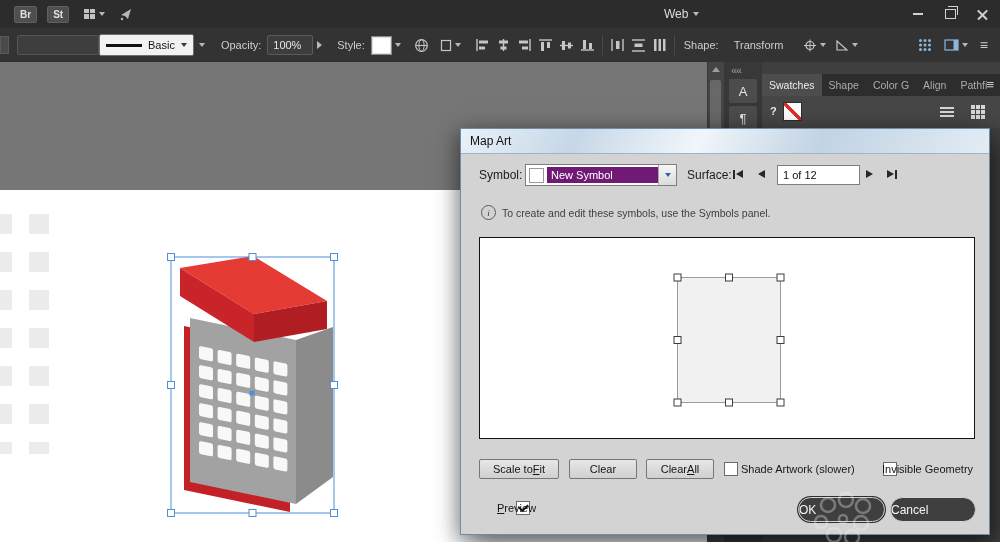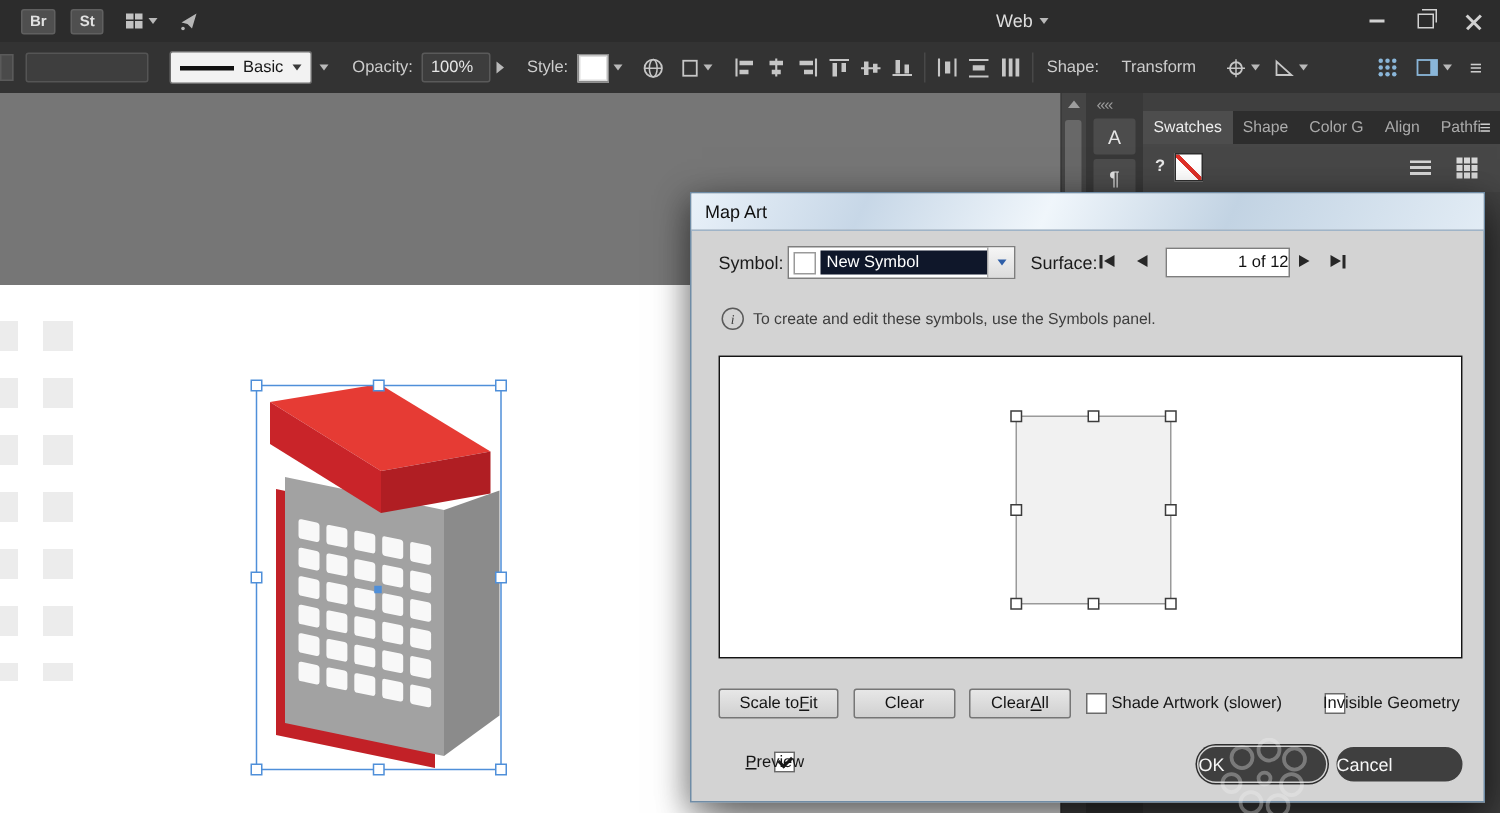--- a/index.html
+++ b/index.html
@@ -66,21 +66,21 @@
   
   .dialog{left:460px;top:128px;width:530px;height:407px;background:#d3d3d3;border:1px solid #6f8ca6;
           box-shadow:8px 12px 28px rgba(0,0,0,.5), -4px 4px 18px rgba(0,0,0,.3);z-index:10;box-sizing:border-box}
   .titlebar{left:0;top:0;width:100%;height:24px;position:absolute;
      background:linear-gradient(115deg,#e9f1f9 0%,#c7d7e7 22%,#f0f6fb 45%,#c2d3e3 68%,#e2ecf5 100%);
      border-bottom:1px solid #9fb4c8;display:flex;align-items:center}
   .dtitle{font-size:12px;color:#101010;padding-left:9px}
   .dlabel{font-size:12px;color:#1b1b1b;white-space:nowrap}
   .combo{background:#fff;border:1px solid #7e7e7e;height:22px;display:flex;align-items:center;box-sizing:border-box}
   .combo .sw{width:13px;height:13px;border:1px solid #9a9a9a;margin:0 3px;background:#fff;flex:none}
-  .combo .sel{flex:1;background:#0f172a;color:#fff;font-size:11px;line-height:16px;height:16px;padding:0 4px;white-space:nowrap;overflow:hidden}
+  .combo .sel{flex:1;background:#701a75;color:#fff;font-size:11px;line-height:16px;height:16px;padding:0 4px;white-space:nowrap;overflow:hidden}
   .combo .btn{width:17px;height:20px;border-left:1px solid #a9a9a9;background:linear-gradient(#f6f6f6,#dcdcdc);
               display:flex;align-items:center;justify-content:center;flex:none}
   .navbtn{width:18px;height:18px;display:flex;align-items:center;justify-content:center;gap:1px}
   .tri-l{width:0;height:0;border-top:4.5px solid transparent;border-bottom:4.5px solid transparent;border-right:7px solid #272727}
   .tri-r{width:0;height:0;border-top:4.5px solid transparent;border-bottom:4.5px solid transparent;border-left:7px solid #272727}
   .nbar{width:2px;height:9px;background:#272727}
   .surface-field{background:#fff;border:1px solid #7e7e7e;height:18px;width:76px;font-size:11px;color:#111;
                  padding:0 0 0 5px;font-family:"Liberation Sans",sans-serif;box-sizing:content-box}
   .info-i{width:13px;height:13px;border:1px solid #5a5a5a;border-radius:50%;color:#3c3c3c;font-size:9px;
           font-style:italic;display:flex;align-items:center;justify-content:center;font-family:"Liberation Serif",serif}
@@ -131,21 +131,21 @@
       </span>
     <span class="winctl">
         <span class="x-g"></span>
       </span>
   </div>
 </div>
 
 <div class="abs flex toolbar">
   <span style="width:7px;height:16px;background:#4a4a4a;border:1px solid #5a5a5a;margin-left:0"></span>
   <span style="width:80px;height:18px;background:#3e3e3e;border:1px solid #555;border-radius:2px;margin-left:8px"></span>
-  <span class="stroke-widget" style="margin-left:14px">
+  <span class="stroke-widget" style="">
     <span style="width:36px;height:3px;background:#111"></span>
     <span style="font-size:11px;color:#161616">Basic</span>
     <span class="caret dk"></span>
   </span>
   <span class="caret" style="margin-left:5px"></span>
 
   <span class="lbl" style="margin-left:16px">Opacity:</span>
   <span class="tfield" style="margin-left:6px;width:34px">
     <span>100%</span>
   </span>
@@ -387,21 +387,21 @@
   </div>
 
   <span class="abs dlabel" style="left:226px;top:39px">Surface:</span>
   <span class="abs navbtn" style="left:268px;top:36px">
       <span class="nbar"></span>
       <span class="tri-l"></span>
     </span>
   <span class="abs navbtn" style="left:291px;top:36px">
       <span class="tri-l"></span>
     </span>
-  <input class="abs surface-field" style="left: 316px; top: 36px; text-align: right;" readonly="" value="1 of 12">
+  <input class="abs surface-field" style="left: 316px; top: 36px;" readonly="" value="1 of 12">
   <span class="abs navbtn" style="left:399px;top:36px">
       <span class="tri-r"></span>
     </span>
   <span class="abs navbtn" style="left:422px;top:36px">
       <span class="tri-r"></span>
       <span class="nbar"></span>
     </span>
 
   <span class="abs info-i" style="left:20px;top:76px">i</span>
   <span class="abs info-t" style="left:41px;top:78px">To create and edit these symbols, use the Symbols panel.</span>

